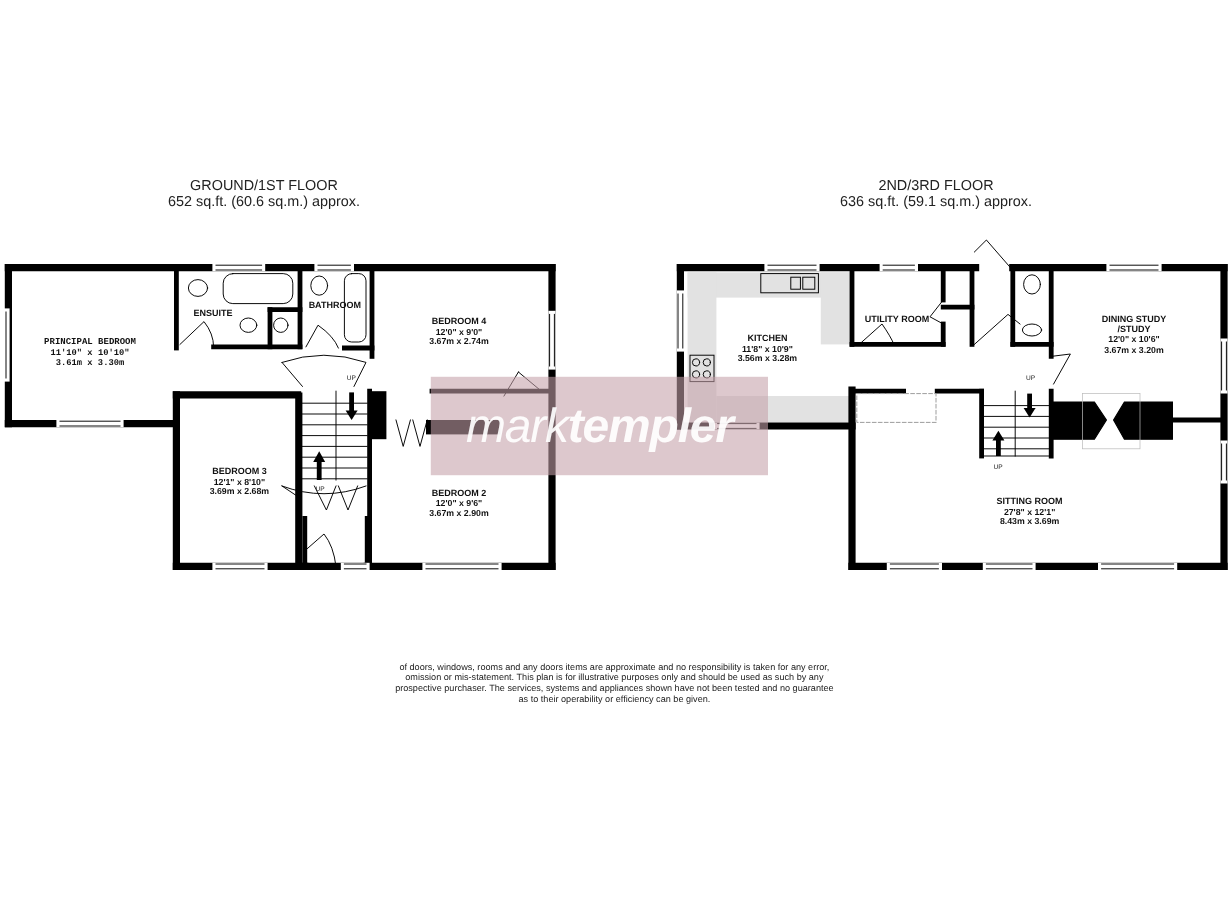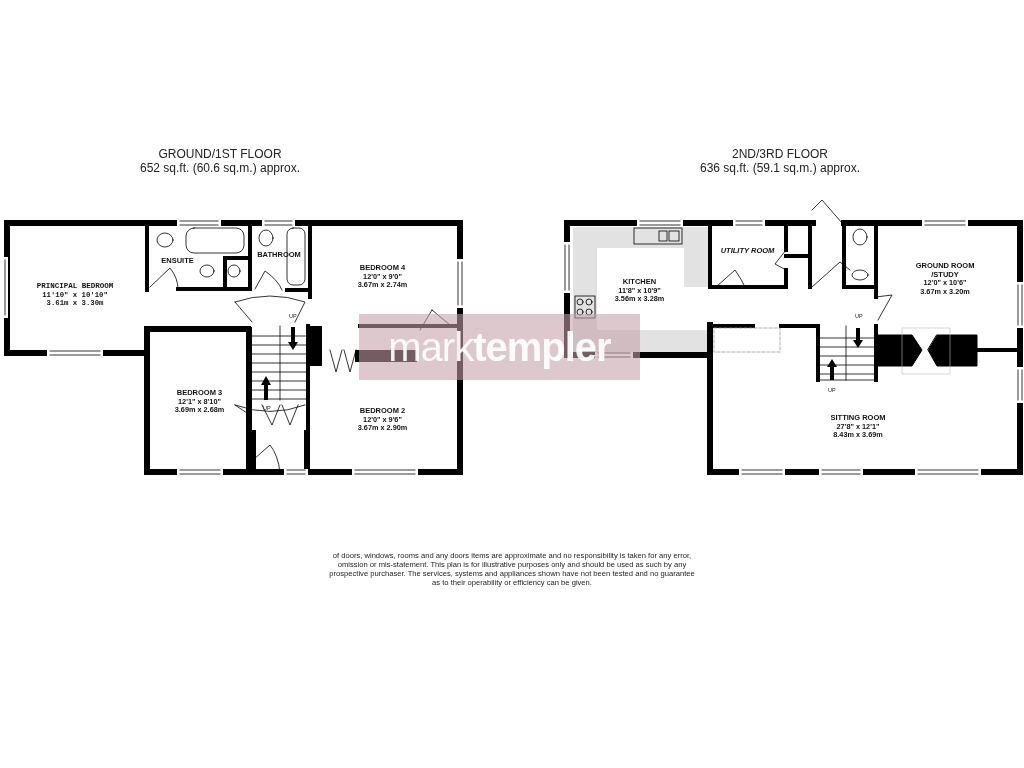--- a/index.html
+++ b/index.html
@@ -8,21 +8,21 @@
   .floor-title div { white-space:nowrap; }
   #title-left { left:120px; top:147px; width:200px; }
   #title-right { left:680px; top:147px; width:200px; }
   svg.plan { position:absolute; left:0; top:0; }
   .room-label { position:absolute; text-align:center; font-size:7.3px; font-weight:bold; line-height:8.5px; color:#111; white-space:nowrap; }
   .room-label .nm { font-size:7.5px; }
   .up-label { position:absolute; font-size:5.5px; color:#222; }
   .footer { position:absolute; left:300px; width:424px; top:551px; text-align:center; }
   .footer .total { font-size:11px; color:#222; margin-bottom:3px; }
   .footer .disc { font-size:7.6px; line-height:9px; color:#222; }
-  .watermark { position:absolute; left:359px; top:314px; width:281px; height:66px; background:rgba(196,160,168,0.58); display:flex; align-items:center; justify-content:center; font-size:40px; letter-spacing:-1px; color:rgba(255,255,255,0.92); }
+  .watermark { position:absolute; left:359px; top:314px; width:281px; height:82px; background:rgba(196,160,168,0.58); display:flex; align-items:center; justify-content:center; font-size:40px; letter-spacing:-1px; color:rgba(255,255,255,0.92);font-style:italic; }
   .watermark .a { font-weight:normal; }
   .watermark .b { font-weight:bold; }
 </style>
 </head>
 <body>
 
 <div class="floor-title" id="title-left">
   <div>GROUND/1ST FLOOR</div>
   <div>652 sq.ft. (60.6 sq.m.) approx.</div>
 </div>
@@ -285,25 +285,25 @@
   <div>3.67m  x 2.90m</div>
 </div>
 <div class="up-label" style="left:289px;top:313px;">UP</div>
 <div class="up-label" style="left:263px;top:405px;">UP</div>
 
 <div class="room-label" style="left:602px;top:278px;width:75px;">
   <div class="nm">KITCHEN</div>
   <div>11'8"  x 10'9"</div>
   <div>3.56m  x 3.28m</div>
 </div>
-<div class="room-label" style="left:715px;top:247px;width:65px;font-style:italic;">
+<div class="room-label" style="left:715px;top:262px;width:65px;">
   <div class="nm">UTILITY ROOM</div>
 </div>
 <div class="room-label" style="left:905px;top:262px;width:80px;">
-  <div class="nm">GROUND ROOM</div>
+  <div class="nm">DINING STUDY</div>
   <div class="nm">/STUDY</div>
   <div>12'0"  x 10'6"</div>
   <div>3.67m  x 3.20m</div>
 </div>
 <div class="room-label" style="left:818px;top:414px;width:80px;">
   <div class="nm">SITTING ROOM</div>
   <div>27'8"  x 12'1"</div>
   <div>8.43m  x 3.69m</div>
 </div>
 <div class="up-label" style="left:855px;top:313px;">UP</div>

